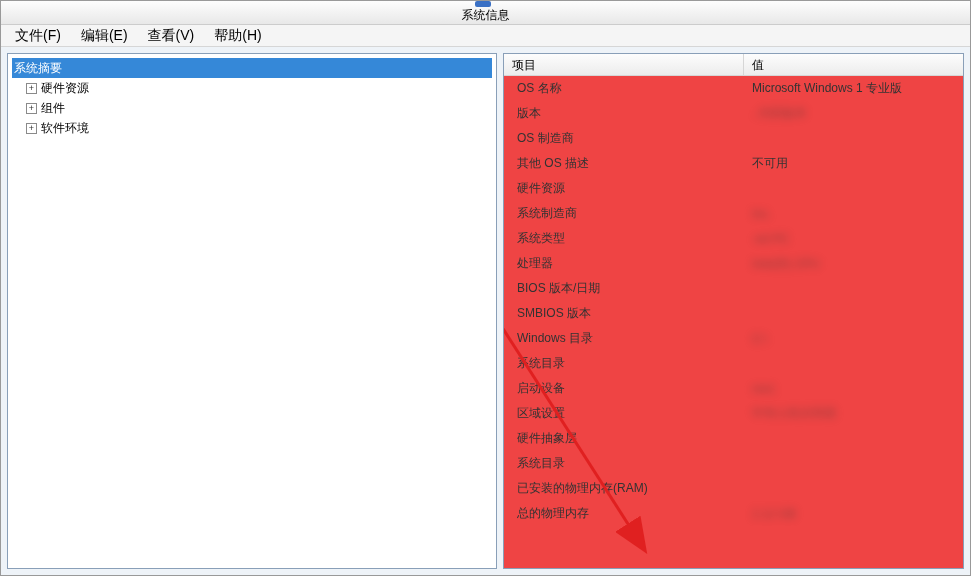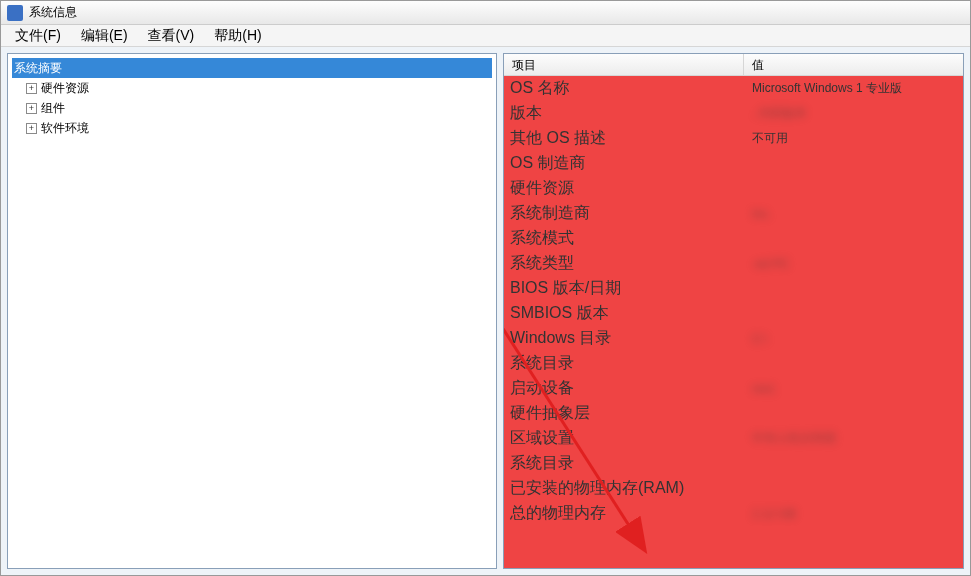--- a/index.html
+++ b/index.html
@@ -18,20 +18,21 @@
       height: 100%;
       border: 1px solid #999;
     }
     .title-bar {
       height: 24px;
       background: linear-gradient(#fdfdfd, #e8e8e8);
       display: flex;
       align-items: center;
       padding: 0 6px;
       border-bottom: 1px solid #ccc;
+      flex-direction: column;
     }
     .title-icon {
       width: 16px;
       height: 16px;
       background: #3a70c4;
       border-radius: 2px;
       margin-right: 6px;
     }
     .title-text { font-size: 12px; color: #000; }
     .menu-bar {
@@ -113,22 +114,22 @@
       font-size: 12px;
     }
     .detail-body { overflow: hidden; }
     .detail-row {
       display: flex;
       height: 25px;
       align-items: center;
     }
     .detail-row .col-name {
       width: 240px;
-      padding: 0 6px;
-      font-size: 16px;
+      padding: 0 13px;
+      font-size: 12px;
       color: #333;
     }
     .detail-row .col-value {
       flex: 1;
       padding: 0 8px;
       font-size: 12px;
       color: #333;
       position: relative;
       overflow: hidden;
       white-space: nowrap;
@@ -184,70 +185,70 @@
       <div class="detail-body" id="detail-body">
       <div class="detail-row">
             <div class="col-name">OS 名称</div>
             <div class="col-value">Microsoft Windows 1 专业版</div>
           </div>
           <div class="detail-row">
             <div class="col-name">版本</div>
             <div class="col-value blur">                           . 内部版本</div>
           </div>
           <div class="detail-row">
+            <div class="col-name">OS 制造商</div>
+            <div class="col-value blur"></div>
+          </div>
+          <div class="detail-row">
             <div class="col-name">其他 OS 描述</div>
             <div class="col-value">不可用</div>
           </div>
           <div class="detail-row">
-            <div class="col-name">OS 制造商</div>
-            <div class="col-value blur"></div>
-          </div>
-          <div class="detail-row">
             <div class="col-name">硬件资源</div>
             <div class="col-value blur"></div>
           </div>
           <div class="detail-row">
             <div class="col-name">系统制造商</div>
             <div class="col-value blur">              Inc.</div>
           </div>
           <div class="detail-row">
-            <div class="col-name">系统模式</div>
-            <div class="col-value blur"></div>
-          </div>
-          <div class="detail-row">
             <div class="col-name">系统类型</div>
             <div class="col-value blur">              -ed PC</div>
           </div>
           <div class="detail-row">
+            <div class="col-name">处理器</div>
+            <div class="col-value blur">Intel(R)                         CPU</div>
+          </div>
+          <div class="detail-row">
             <div class="col-name">BIOS 版本/日期</div>
             <div class="col-value blur"></div>
           </div>
           <div class="detail-row">
             <div class="col-name">SMBIOS 版本</div>
             <div class="col-value blur"></div>
           </div>
           <div class="detail-row">
             <div class="col-name">Windows 目录</div>
             <div class="col-value blur">C:\</div>
           </div>
           <div class="detail-row">
             <div class="col-name">系统目录</div>
             <div class="col-value blur"></div>
           </div>
           <div class="detail-row">
             <div class="col-name">启动设备</div>
             <div class="col-value blur">                              me1</div>
           </div>
           <div class="detail-row">
-            <div class="col-name">硬件抽象层</div>
-            <div class="col-value blur"></div>
-          </div>
-          <div class="detail-row">
             <div class="col-name">区域设置</div>
             <div class="col-value blur">中华人民共和国</div>
+          </div>
+          <div class="detail-row">
+            <div class="col-name">硬件抽象层</div>
+            <div class="col-value blur"></div>
           </div>
           <div class="detail-row">
             <div class="col-name">系统目录</div>
             <div class="col-value blur"></div>
           </div>
           <div class="detail-row">
             <div class="col-name">已安装的物理内存(RAM)</div>
             <div class="col-value"></div>
           </div>
           <div class="detail-row">

